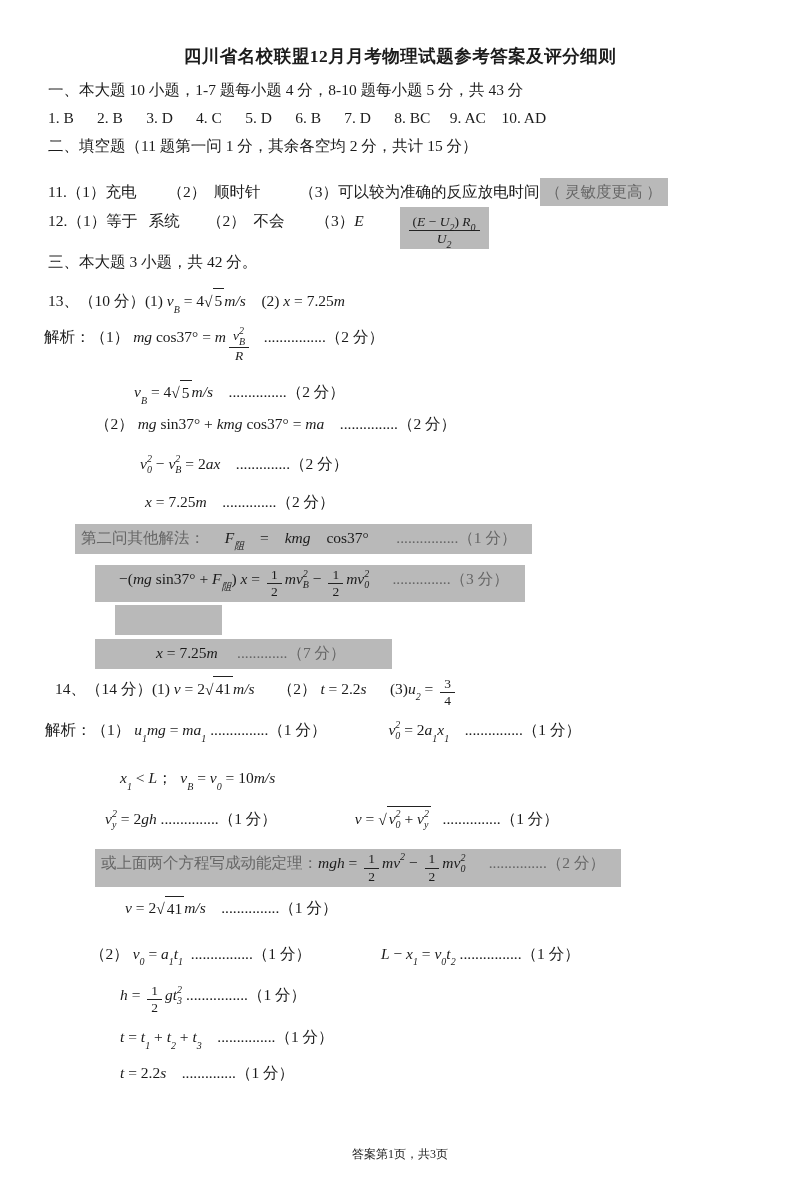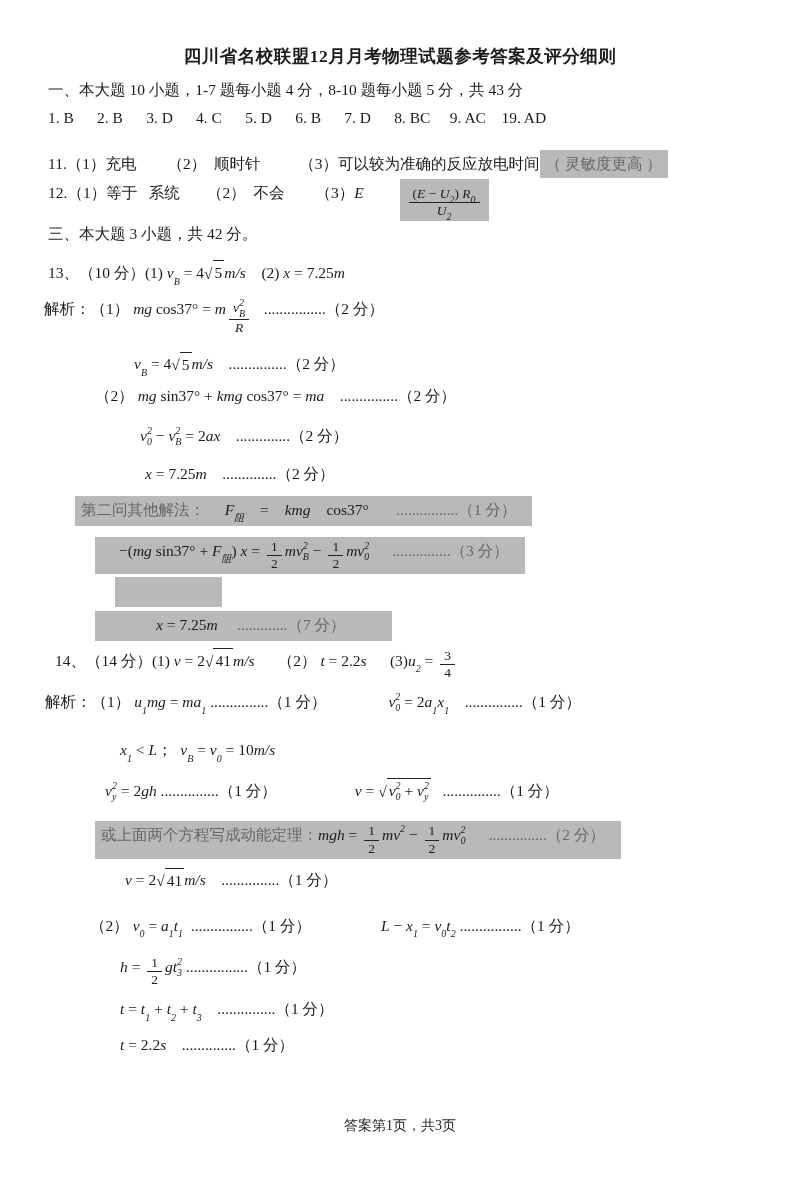--- a/index.html
+++ b/index.html
@@ -43,32 +43,33 @@
     align-self:center;
     font-size:13.5px;line-height:1.2;margin:0 3px;
   }
   .frac .num{padding:0 4px;border-bottom:1px solid #222;display:inline-flex;align-items:baseline;white-space:pre;}
   .frac .den{padding:0 4px;display:inline-flex;align-items:baseline;white-space:pre;}
   .sqrt{display:inline-flex;align-items:stretch;}
   .sqrt .rad{font-style:normal;line-height:1;align-self:center;transform:translateY(1px);}
   .sqrt .radicand{border-top:1px solid #222;padding:0 2px;display:inline-flex;align-items:baseline;white-space:pre;}
   .gap{display:inline-block;height:1px;}
   .footer{
-    position:absolute;left:0;right:0;bottom:46px;
-    text-align:center;font-size:14px;color:#222;
+    position:absolute;left:0;right:0;bottom:18px;
+    text-align:center;font-size:12px;color:#222;
   }
 </style>
 </head>
 <body>
 
 <div class="page">
   <h1 class="title">四川省名校联盟12月月考物理试题参考答案及评分细则</h1>
   <div id="content">
       <div class="line" style="margin-left: 48px; margin-top: 6px;"><span class="t">一、本大题 10 小题，1-7 题每小题 4 分，8-10 题每小题 5 分，共 43 分</span></div>
-      <div class="line" style="margin-left: 48px; margin-top: 2px;"><span class="t">1. B      2. B      3. D      4. C      5. D      6. B      7. D      8. BC     9. AC    19. AD</span></div>
+      <div class="line" style="margin-left: 48px; margin-top: 2px;"><span class="t">1. B      2. B      3. D      4. C      5. D      6. B      7. D      8. BC     9. AC    10. AD</span></div>
+      <div class="line" style="margin-left: 48px; margin-top: 2px;"><span class="t">二、填空题（11 题第一问 1 分，其余各空均 2 分，共计 15 分）</span></div>
       <div class="line" style="margin-left: 48px; margin-top: 18px;"><span class="t">11.（1）充电        （2）  顺时针          （3）可以较为准确的反应放电时间</span><span class="hlgroup"><span class="t dim">（ 灵敏度更高 ）</span></span></div>
       <div class="line" style="margin-left: 48px; margin-top: 1px;"><span class="t">12.（1）等于   系统       （2）  不会        （3）</span><span class="m">E</span><span class="gap" style="width: 36px;"></span><span class="hlgroup"><span class="frac"><span class="num"><span class="t">(</span><span class="m">E</span><span class="t"> − </span><span class="var"><span class="m">U</span><span class="subs">2</span></span><span class="t">) </span><span class="var"><span class="m">R</span><span class="subs">0</span></span></span><span class="den"><span class="var"><span class="m">U</span><span class="subs">2</span></span></span></span></span></div>
       <div class="line" style="margin-left: 48px; margin-top: 1px;"><span class="t">三、本大题 3 小题，共 42 分。</span></div>
       <div class="line" style="margin-left: 48px; margin-top: 12px;"><span class="t">13、（10 分）(1) </span><span class="var"><span class="m">v</span><span class="subs">B</span></span><span class="t"> = 4</span><span class="sqrt"><span class="rad">√</span><span class="radicand"><span class="t">5</span></span></span><span class="m">m/s</span><span class="t">    (2) </span><span class="m">x</span><span class="t"> = 7.25</span><span class="m">m</span></div>
       <div class="line" style="margin-left: 44px; margin-top: 11px;"><span class="t">解析：（1） </span><span class="m">mg</span><span class="t"> cos37° = </span><span class="m">m</span><span class="frac"><span class="num"><span class="var"><span class="m">v</span><span class="ss"><span>2</span><span>B</span></span></span></span><span class="den"><span class="m">R</span></span></span><span class="t">   ................（2 分）</span></div>
       <div class="line" style="margin-left: 134px; margin-top: 15px;"><span class="var"><span class="m">v</span><span class="subs">B</span></span><span class="t"> = 4</span><span class="sqrt"><span class="rad">√</span><span class="radicand"><span class="t">5</span></span></span><span class="m">m/s</span><span class="t">    ...............（2 分）</span></div>
       <div class="line" style="margin-left: 95px; margin-top: 6px;"><span class="t">（2） </span><span class="m">mg</span><span class="t"> sin37° + </span><span class="m">kmg</span><span class="t"> cos37° = </span><span class="m">ma</span><span class="t">    ...............（2 分）</span></div>
       <div class="line" style="margin-left: 140px; margin-top: 14px;"><span class="var"><span class="m">v</span><span class="ss"><span>2</span><span>0</span></span></span><span class="t"> − </span><span class="var"><span class="m">v</span><span class="ss"><span>2</span><span>B</span></span></span><span class="t"> = 2</span><span class="m">ax</span><span class="t">    ..............（2 分）</span></div>
       <div class="line" style="margin-left: 145px; margin-top: 12px;"><span class="m">x</span><span class="t"> = 7.25</span><span class="m">m</span><span class="t">    ..............（2 分）</span></div>
       <div class="line hl" style="margin-left: 75px; margin-top: 8px; gap: 12px;"><span class="t dim">第二问其他解法：  </span><span class="var"><span class="m">F</span><span class="subs">阻</span></span><span class="t"> = </span><span class="m">kmg</span><span class="t"> cos37°</span><span class="t dim">    ................（1 分）</span></div>

